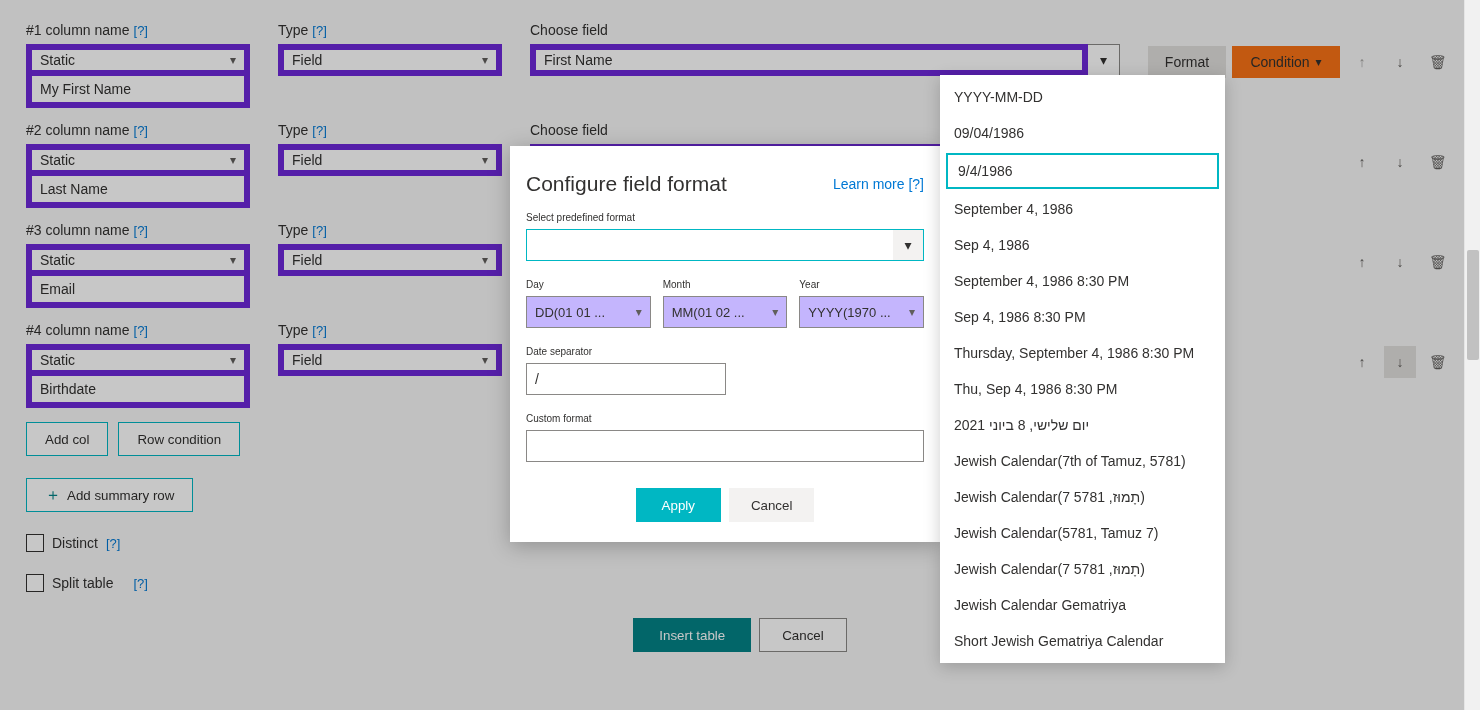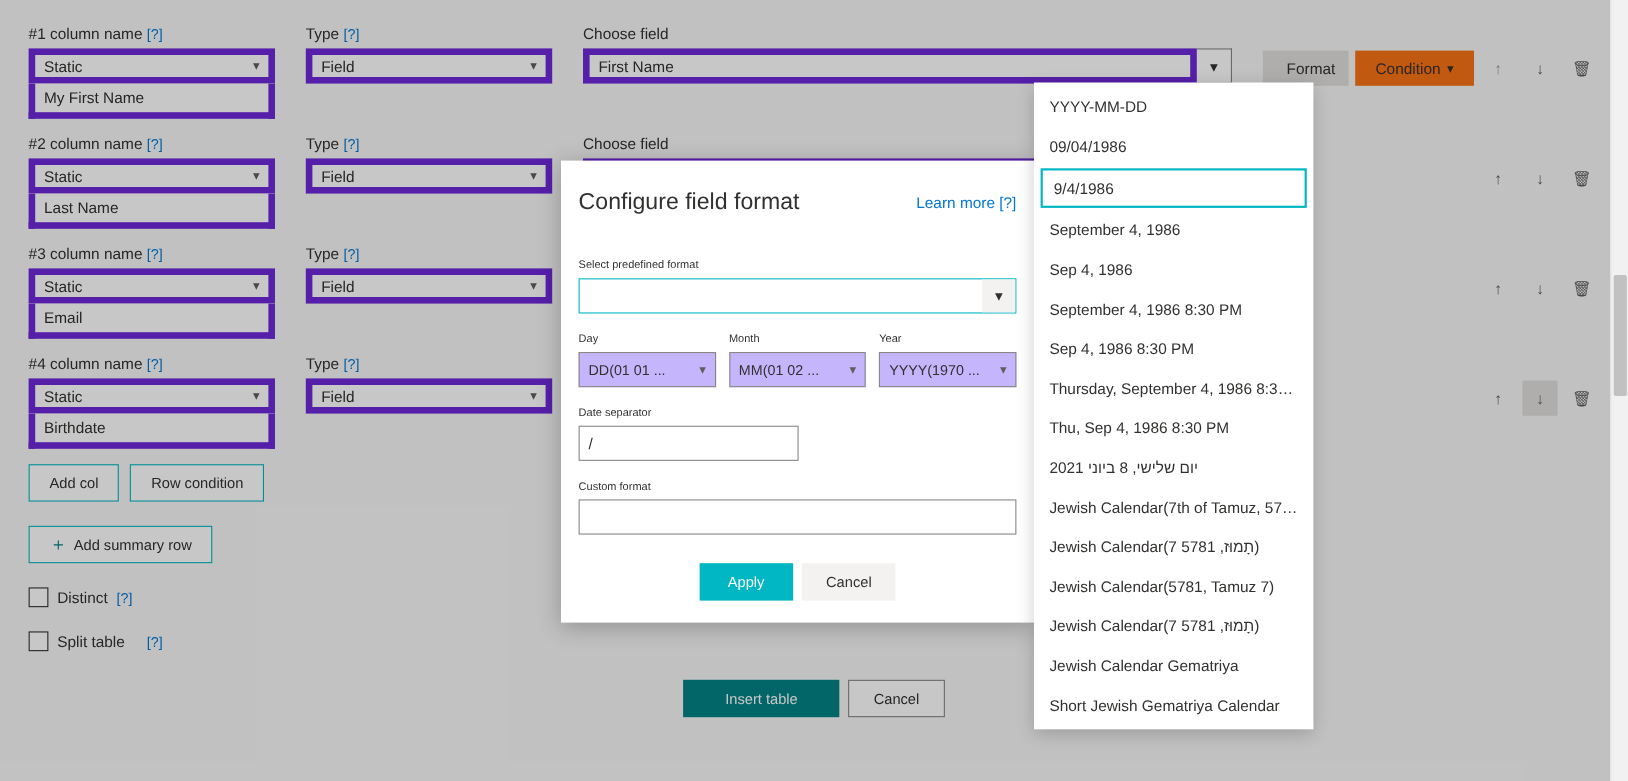--- a/index.html
+++ b/index.html
@@ -23,48 +23,48 @@
   .field-select .select { flex: 1; }
   .field-select .chev-box {
     width: 32px; height: 32px; border: 1px solid #8a8886; border-left: none; background: #fff;
     display: flex; align-items: center; justify-content: center;
   }
   .action-buttons { display: flex; gap: 6px; align-items: center; margin-top: 24px; }
   .btn-pill {
     height: 32px; padding: 0 12px; background: #e1dfdd; border: none;
     display: flex; align-items: center; gap: 6px; color: #323130;
   }
-  .btn-pill.format { background: #e1dfdd; width:78px; justify-content:flex-end;}
+  .btn-pill.format { background: #e1dfdd; width:78px; justify-content:center;}
   .btn-pill.condition { background: #f97316; width:108px; justify-content:center;}
   .icon-cell { width: 32px; height: 32px; display: flex; align-items: center; justify-content: center; color: #605e5c; }
   .icon-cell.box { background: #e1dfdd; }
   .icon-cell.disabled { color: #a19f9d; }
   .add-row { display: flex; gap: 10px; margin-top: 10px; }
   .btn-outline {
     height: 34px; padding: 0 18px; border: 1px solid #00B7C3; background: #fff;
     color: #323130; display: inline-flex; align-items: center; gap: 6px;
   }
   .summary-row { margin-top: 22px; }
   .checkbox-row { display: flex; align-items: center; gap: 8px; margin-top: 22px; }
   .checkbox { width: 18px; height: 18px; border: 1px solid #323130; background: #fff; }
   .bottom-bar { display: flex; gap: 8px; justify-content: center; margin-top: 26px; }
   .btn-primary {
-    height: 34px; padding: 0 38px; background: #038387; color: #fff; border: none;
+    height: 34px; padding: 0 26px; background: #038387; color: #fff; border: none;
     display: inline-flex; align-items: center;
   }
   .btn-default {
     height: 34px; padding: 0 22px; background: #fff; color: #323130; border: 1px solid #8a8886;
     display: inline-flex; align-items: center;
   }
   
   .modal {
     position: absolute; left: 510px; top: 146px; width: 430px; background: #fff;
     box-shadow: 0 4px 20px rgba(0,0,0,0.25); padding: 26px 16px 20px 16px;
   }
-  .modal-header { display: flex; justify-content: space-between; align-items: center; margin-bottom: 40px; text-align: right; }
+  .modal-header { display: flex; justify-content: space-between; align-items: center; margin-bottom: 16px; text-align: right; }
   .modal-title { font-size: 21px; font-weight: 400; }
   .learn-more { color: #0078d4; font-size: 14px; }
   .modal-label { font-size: 10px; margin-bottom: 6px; }
   .modal-select {
     width: 100%; height: 32px; border: 1px solid #00B7C3; background: #fff;
     display: flex; align-items: center; padding: 0 8px; position: relative; margin-bottom: 18px;
   }
   .modal-select .chev-box2 {
     position: absolute; right: 0; top: 0; width: 30px; height: 30px;
     display: flex; align-items: center; justify-content: center; background: #f3f2f1;
@@ -82,21 +82,21 @@
   }
   .full-input {
     width: 100%; height: 32px; border: 1px solid #8a8886; padding: 0 8px; background: #fff;
     display: flex; align-items: center; margin-bottom: 26px;
   }
   .modal-footer { display: flex; justify-content: center; gap: 8px; }
   .btn-apply { height: 34px; padding: 0 26px; background: #00B7C3; color: #fff; border: none; }
   .btn-cancel { height: 34px; padding: 0 22px; background: #f3f2f1; color: #323130; border: none; }
   
   .dropdown {
-    position: absolute; left: 940px; top: 75px; width: 254px; background: #fff;
+    position: absolute; left: 940px; top: 75px; width: 285px; background: #fff;
     box-shadow: 0 4px 16px rgba(0,0,0,0.2); padding: 4px 0;
   }
   .dropdown-item {
     padding: 10px 14px; font-size: 14px; color: #323130; white-space: nowrap; overflow: hidden; text-overflow: ellipsis;
   }
   .dropdown-item.selected {
     border: 2px solid #00B7C3; margin: 2px 6px; padding: 8px 10px;
   }
   .plus-icon { color: #038387; font-size: 16px; font-weight: 300; }
   

